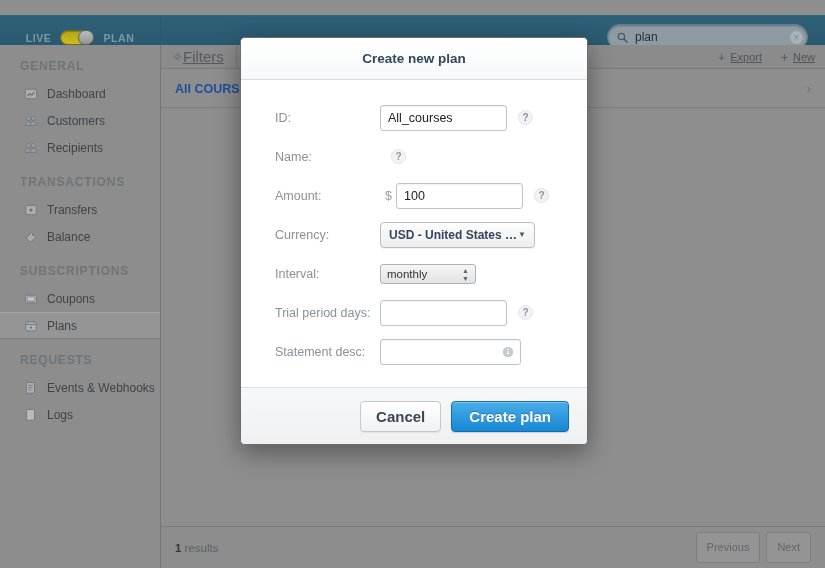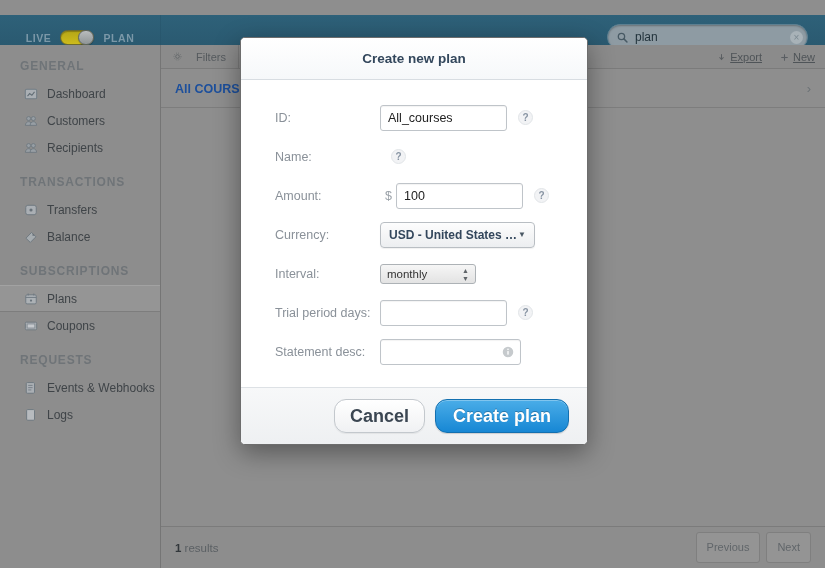--- a/index.html
+++ b/index.html
@@ -165,26 +165,27 @@
     height: 24px;
     border-bottom: 1px solid #7b7b7b;
     display: flex;
     align-items: center;
     background: #8b8b8b;
     position: relative;
   }
   .toolbar-filters {
     display: flex;
     align-items: center;
-    gap: 14px;
+    gap: 1px;
     padding: 0 12px;
     height: 24px;
     border-right: 1px solid #7b7b7b;
-    font-size: 11px;
+    font-size: 15px;
     color: #555a5e;
+    text-decoration: underline;
   }
   .toolbar-right {
     position: absolute;
     right: 10px; top: 0;
     height: 24px;
     display: flex;
     align-items: center;
     gap: 18px;
   }
   .toolbar-action {
@@ -391,22 +392,22 @@
     height: 57px;
     background: linear-gradient(to bottom, #f7f8f9 0%, #eef0f2 100%);
     border-top: 1px solid #dde1e5;
     display: flex;
     align-items: center;
     justify-content: flex-end;
     gap: 10px;
     padding-right: 18px;
   }
   .btn {
-    border-radius: 12px;
-    font-size: 18px;
+    border-radius: 4px;
+    font-size: 15px;
     font-weight: bold;
     padding: 7px 15px;
     line-height: 1;
   }
   .btn-cancel {
     background: linear-gradient(to bottom, #ffffff 0%, #f0f1f3 100%);
     border: 1px solid #c3c8cd;
     color: #3b4busy;
     color: #3b4652;
     box-shadow: 0 1px 1px rgba(0,0,0,.06);
@@ -502,37 +503,37 @@
             <path d="M2.2 9.4 L8.6 2.8 L13.6 7.8 L7.2 14.2 Z" fill="#aeb5bb" stroke="#66727c" stroke-width="1.1"></path>
             <circle cx="10.6" cy="5.6" r="1.1" fill="#5d6a74"></circle>
           </svg>
           <span class="nav-label">Balance</span>
         </div>
       </div>
 
       <div>
         <div class="nav-section">SUBSCRIPTIONS</div>
 
+        <div class="nav-item">
+          <svg class="nav-icon" viewBox="0 0 16 16">
+            <rect x="1.5" y="3.6" width="13" height="8.8" rx="1.3" fill="#b3b9bf" stroke="#66727c" stroke-width="1.1"></rect>
+            <rect x="3.6" y="5.7" width="8.8" height="4.6" fill="#d7dbdf" stroke="#7c8791" stroke-width=".9"></rect>
+          </svg>
+          <span class="nav-label">Coupons</span>
+        </div>
+
         <div class="nav-item selected">
           <svg class="nav-icon" viewBox="0 0 16 16">
             <rect x="2" y="3.2" width="12" height="10.4" rx="1.5" fill="#b3b9bf" stroke="#66727c" stroke-width="1.1"></rect>
             <line x1="2" y1="6.2" x2="14" y2="6.2" stroke="#66727c" stroke-width="1.1"></line>
             <line x1="4.8" y1="1.8" x2="4.8" y2="4" stroke="#66727c" stroke-width="1.3"></line>
             <line x1="11.2" y1="1.8" x2="11.2" y2="4" stroke="#66727c" stroke-width="1.3"></line>
             <circle cx="8" cy="9.8" r="1.3" fill="#5d6a74"></circle>
           </svg>
           <span class="nav-label">Plans</span>
-        </div>
-
-        <div class="nav-item">
-          <svg class="nav-icon" viewBox="0 0 16 16">
-            <rect x="1.5" y="3.6" width="13" height="8.8" rx="1.3" fill="#b3b9bf" stroke="#66727c" stroke-width="1.1"></rect>
-            <rect x="3.6" y="5.7" width="8.8" height="4.6" fill="#d7dbdf" stroke="#7c8791" stroke-width=".9"></rect>
-          </svg>
-          <span class="nav-label">Coupons</span>
         </div>
       </div>
 
       <div>
         <div class="nav-section">REQUESTS</div>
 
         <div class="nav-item">
           <svg class="nav-icon" viewBox="0 0 16 16">
             <rect x="2.6" y="1.8" width="9.4" height="12.2" rx="1.2" fill="#b3b9bf" stroke="#66727c" stroke-width="1.1"></rect>
             <line x1="4.8" y1="5" x2="9.8" y2="5" stroke="#6a757f" stroke-width="1"></line>

